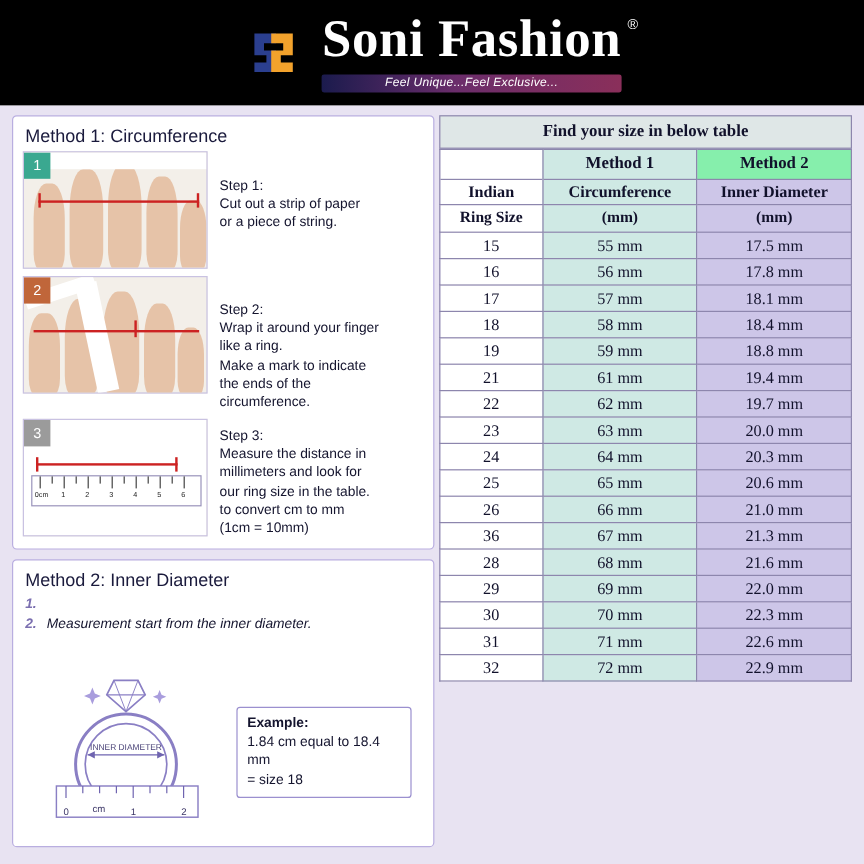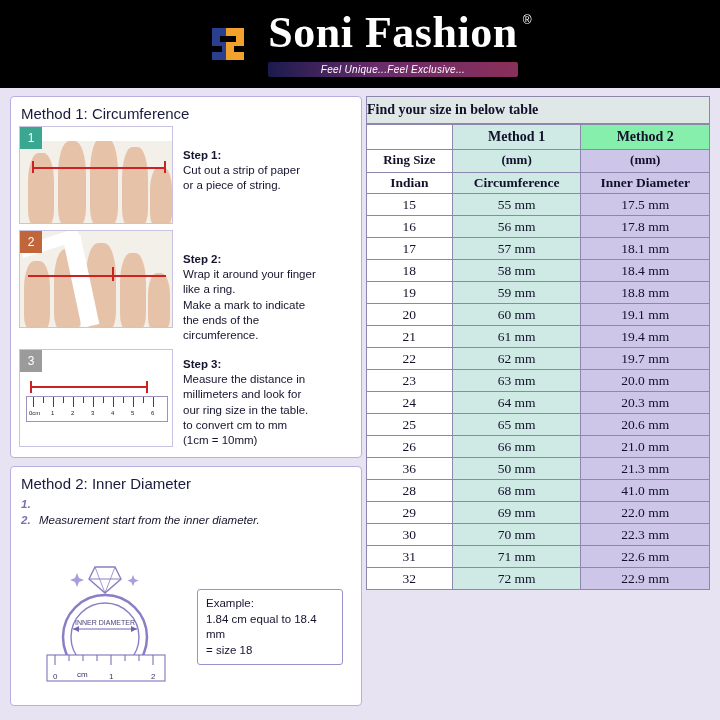--- a/index.html
+++ b/index.html
@@ -69,21 +69,21 @@
   }
   .step-num {
     position: absolute; left: 0; top: 0; width: 22px; height: 22px;
     color: #ffffff; font-size: 12px; display: flex;
     align-items: center; justify-content: center; z-index: 3;
   }
   .step-text {
     padding-left: 10px; font-size: 11.5px; color: #14142e;
     line-height: 1.32; padding-top: 22px;
   }
-  .step-text .st-title { font-weight: bold; }
+  .step-text .st-title { font-weight: normal; }
   .step-text.s3 { padding-top: 8px; }
 
   
   .finger-bg { position: absolute; inset: 0; }
   .f-skin {
     position: absolute; background: #e6c3a8; border-radius: 40% 40% 20% 20%;
   }
   .red-line {
     position: absolute; height: 2px; background: #cc2222;
   }
@@ -103,30 +103,30 @@
 
   
   .m2-item { display: flex; padding: 2px 10px; font-size: 11.5px; color: #14142e; font-style: italic; }
   .m2-num { color: #7b6fb0; font-weight: bold; font-style: italic; width: 18px; flex: 0 0 18px; }
   .ring-dia { position: absolute; left: 14px; top: 92px; width: 160px; height: 130px; }
   .example-box {
     position: absolute; left: 186px; top: 122px; width: 146px;
     border: 1px solid #9b90cf; background: #ffffff; border-radius: 3px;
     padding: 6px 8px; font-size: 11.5px; color: #14142e; line-height: 1.35;
   }
-  .example-box .ex-title { font-weight: normal; }
+  .example-box .ex-title { font-weight: bold; }
 
   
   .table-wrap {
     position: absolute; left: 366px; top: 96px; width: 344px;
   }
   .table-title {
     background: #dfe7e7;
     border: 1px solid #8d86ad;
-    text-align: left; font-size: 14px; color: #11112b;
+    text-align: center; font-size: 14px; color: #11112b;
     padding: 5px 0; font-weight: bold;
     font-family: "Liberation Serif", serif;
   }
   table { border-collapse: collapse; width: 344px; }
   td, th {
     border: 1px solid #8d86ad;
     text-align: center;
     font-family: "Liberation Serif", serif;
     color: #11112b;
   }
@@ -317,29 +317,29 @@
   <div class="table-wrap">
     <div class="table-title">Find your size in below table</div>
     <table>
       <tbody>
         <tr>
           <td class="blank-cell"></td>
           <td class="m-head m1-head">Method 1</td>
           <td class="m-head m2-head">Method 2</td>
         </tr>
         <tr>
+          <td class="col-ind sub-head">Indian</td>
+          <td class="col-m1 sub-head">Circumference</td>
+          <td class="col-m2 sub-head">Inner Diameter</td>
+        </tr>
+        <tr>
           <td class="col-ind sub-unit">Ring Size</td>
           <td class="col-m1 sub-unit">(mm)</td>
           <td class="col-m2 sub-unit">(mm)</td>
         </tr>
-        <tr>
-          <td class="col-ind sub-head">Indian</td>
-          <td class="col-m1 sub-head">Circumference</td>
-          <td class="col-m2 sub-head">Inner Diameter</td>
-        </tr>
       </tbody>
       <tbody id="table-body">
           <tr>
             <td class="col-ind data-cell">15</td>
             <td class="col-m1 data-cell">55 mm</td>
             <td class="col-m2 data-cell">17.5 mm</td>
           </tr>
           <tr>
             <td class="col-ind data-cell">16</td>
             <td class="col-m1 data-cell">56 mm</td>
@@ -354,25 +354,20 @@
             <td class="col-ind data-cell">18</td>
             <td class="col-m1 data-cell">58 mm</td>
             <td class="col-m2 data-cell">18.4 mm</td>
           </tr>
           <tr>
             <td class="col-ind data-cell">19</td>
             <td class="col-m1 data-cell">59 mm</td>
             <td class="col-m2 data-cell">18.8 mm</td>
           </tr>
           <tr>
-            <td class="col-ind data-cell">20</td>
-            <td class="col-m1 data-cell">60 mm</td>
-            <td class="col-m2 data-cell">19.1 mm</td>
-          </tr>
-          <tr>
             <td class="col-ind data-cell">21</td>
             <td class="col-m1 data-cell">61 mm</td>
             <td class="col-m2 data-cell">19.4 mm</td>
           </tr>
           <tr>
             <td class="col-ind data-cell">22</td>
             <td class="col-m1 data-cell">62 mm</td>
             <td class="col-m2 data-cell">19.7 mm</td>
           </tr>
           <tr>
@@ -390,27 +385,27 @@
             <td class="col-m1 data-cell">65 mm</td>
             <td class="col-m2 data-cell">20.6 mm</td>
           </tr>
           <tr>
             <td class="col-ind data-cell">26</td>
             <td class="col-m1 data-cell">66 mm</td>
             <td class="col-m2 data-cell">21.0 mm</td>
           </tr>
           <tr>
             <td class="col-ind data-cell">36</td>
-            <td class="col-m1 data-cell">50 mm</td>
+            <td class="col-m1 data-cell">67 mm</td>
             <td class="col-m2 data-cell">21.3 mm</td>
           </tr>
           <tr>
             <td class="col-ind data-cell">28</td>
             <td class="col-m1 data-cell">68 mm</td>
-            <td class="col-m2 data-cell">41.0 mm</td>
+            <td class="col-m2 data-cell">21.6 mm</td>
           </tr>
           <tr>
             <td class="col-ind data-cell">29</td>
             <td class="col-m1 data-cell">69 mm</td>
             <td class="col-m2 data-cell">22.0 mm</td>
           </tr>
           <tr>
             <td class="col-ind data-cell">30</td>
             <td class="col-m1 data-cell">70 mm</td>
             <td class="col-m2 data-cell">22.3 mm</td>

